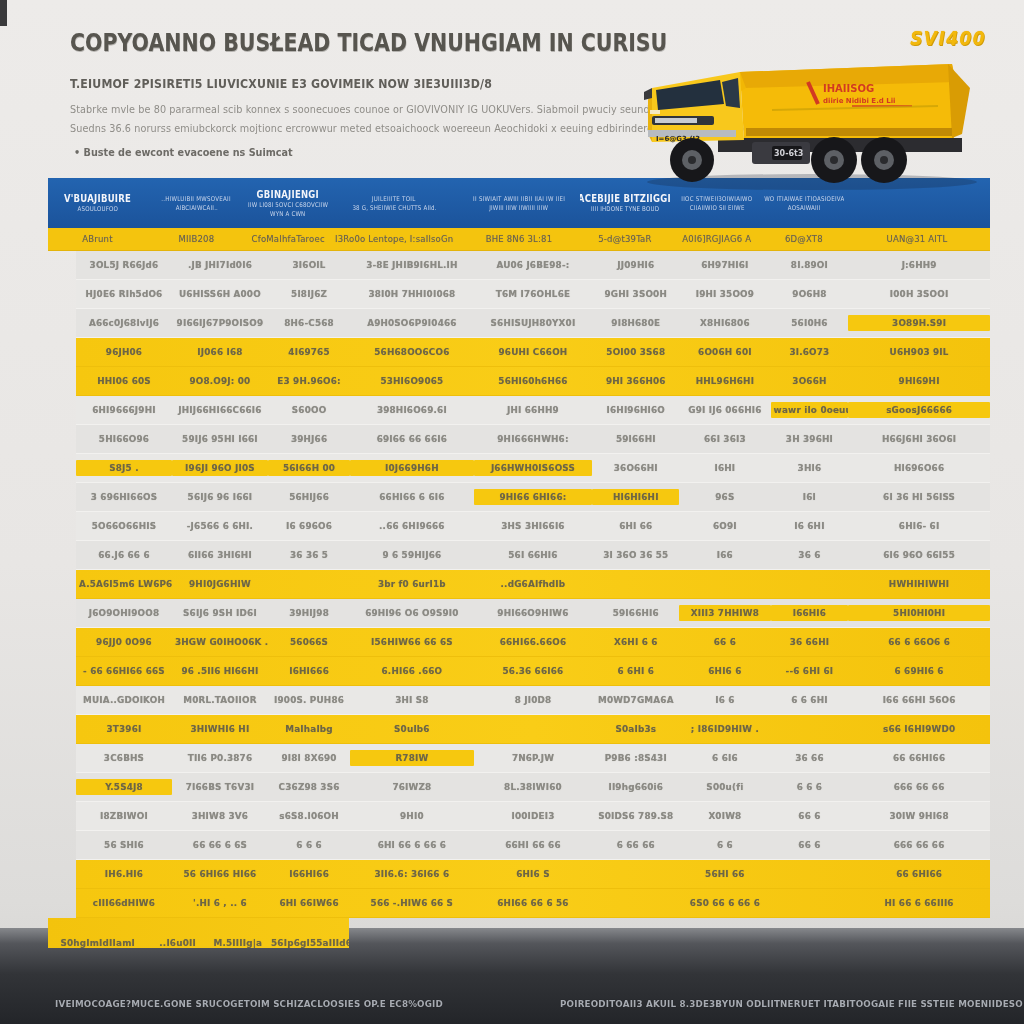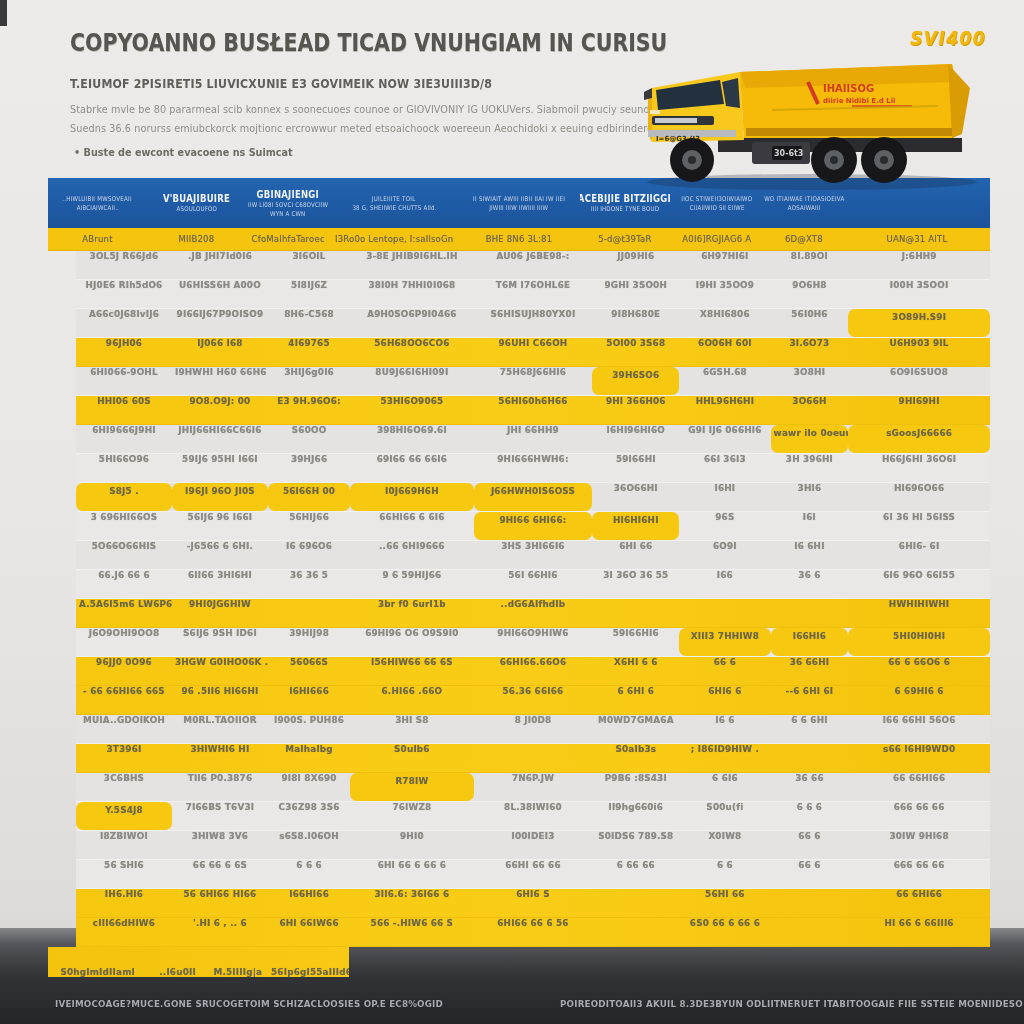--- a/index.html
+++ b/index.html
@@ -51,30 +51,30 @@
   .hgroup .hl1 { font-size:10px; font-weight:800; letter-spacing:0.3px; color:#f3f5fa;
     white-space:nowrap; transform:scaleX(0.85); }
   .hgroup .hl2 { font-size:6.5px; font-weight:400; color:#c9d6ec; white-space:nowrap;
     transform:scaleX(0.85); margin-top:1px; letter-spacing:0.2px; }
   .hgroup.small .hl1 { font-size:6.5px; font-weight:400; color:#c9d6ec; }
 
   .subhead { display:flex; align-items:center; background:#f4c40e; height:23px;
     border-bottom:1px solid #e4b40a; }
   .subhead .cell { font-size:8.5px; font-weight:400; color:#6d6346; }
 
-  .row { display:flex; height:29px; background:#e9e8e6;
+  .row { display:flex; align-items:center; height:29px; background:#e9e8e6;
     border-bottom:1px solid #f2f1ef;margin-left:28px; }
   .row:nth-child(odd) { background:#e4e3e1; }
   .row.full { background:linear-gradient(90deg,#f6c70f 0%,#f9cd17 50%,#f4c30c 100%);
     border-bottom:1px solid #eebf0c; }
   .row.full .cell { color:#6f6640; }
   .cell { text-align:center; font-size:8.8px; font-weight:600; color:#8b8a84;
     letter-spacing:0.2px; overflow:hidden; white-space:nowrap; padding:0 3px;
     text-shadow:0 0 0.7px rgba(125,124,118,0.7); }
-  .cell.ym { background:#f6c80f; border-radius:7px; padding-top:3px; padding-bottom:3px;
+  .cell.ym { background:#f6c80f; border-radius:1px; padding-top:3px; padding-bottom:3px;
     color:#6f6640; }
   
   .cols > :nth-child(1){ width:10.5%; } .cols > :nth-child(2){ width:10.5%; }
   .cols > :nth-child(3){ width:9%; }   .cols > :nth-child(4){ width:13.5%; }
   .cols > :nth-child(5){ width:13%; }  .cols > :nth-child(6){ width:9.5%; }
   .cols > :nth-child(7){ width:10%; }  .cols > :nth-child(8){ width:8.5%; }
   .cols > :nth-child(9){ width:15.5%; }
 
   .left-ext { display:flex; align-items:flex-end; width:32%; height:30px;
     background:linear-gradient(90deg,#f3c30d,#f7ca15); }
@@ -152,27 +152,27 @@
       <circle cx="212" cy="118" r="10" fill="#5d6065"></circle>
       <circle cx="212" cy="118" r="4" fill="#2a2b2e"></circle>
     <circle cx="262" cy="118" r="23" fill="#17171a"></circle>
       <circle cx="262" cy="118" r="10" fill="#5d6065"></circle>
       <circle cx="262" cy="118" r="4" fill="#2a2b2e"></circle>
   </g>
 </svg>
 
 <div class="price-table">
   <div class="thead cols" id="thead">
+      <div class="hgroup">
+        <div class="hl1">V'BUAJIBUIRE</div>
+        <div class="hl2">ASOULOUFOO</div>
+      </div>
       <div class="hgroup small">
         <div class="hl1">..HIWLUIBII MWSOVEAII</div>
         <div class="hl2">AIBCIAIWCAII..</div>
-      </div>
-      <div class="hgroup">
-        <div class="hl1">V'BUAJIBUIRE</div>
-        <div class="hl2">ASOULOUFOO</div>
       </div>
       <div class="hgroup">
         <div class="hl1">GBINAJIENGI</div>
         <div class="hl2">IIW LI08I 5OVCI C68OVCIIW</div>
         <div class="hl2">WYN A CWN</div>
       </div>
       <div class="hgroup small">
         <div class="hl1">JUILEIIITE TOIL</div>
         <div class="hl2">38 G, SHEIIWIE CHUTTS AIId.</div>
       </div>
@@ -242,31 +242,20 @@
         <div class="cell">96JH06</div>
         <div class="cell">IJ066 I68</div>
         <div class="cell">4I69765</div>
         <div class="cell">56H68OO6CO6</div>
         <div class="cell">96UHI C66OH</div>
         <div class="cell">5OI00 3S68</div>
         <div class="cell">6O06H 60I</div>
         <div class="cell">3I.6O73</div>
         <div class="cell">U6H903 9IL</div>
       </div>
-      <div class="row cols">
-        <div class="cell">6HI066-9OHL</div>
-        <div class="cell">I9HWHI H60 66H6</div>
-        <div class="cell">3HIJ6g0I6</div>
-        <div class="cell">8U9J66I6HI09I</div>
-        <div class="cell">75H68J66HI6</div>
-        <div class="cell ym">39H6SO6</div>
-        <div class="cell">6GSH.68</div>
-        <div class="cell">3O8HI</div>
-        <div class="cell">6O9I6SUO8</div>
-      </div>
       <div class="row cols full">
         <div class="cell">HHI06 60S</div>
         <div class="cell">9O8.O9J: 00</div>
         <div class="cell">E3 9H.96O6:</div>
         <div class="cell">53HI6O9065</div>
         <div class="cell">56HI60h6H66</div>
         <div class="cell">9HI 366H06</div>
         <div class="cell">HHL96H6HI</div>
         <div class="cell">3O66H</div>
         <div class="cell">9HI69HI</div>

